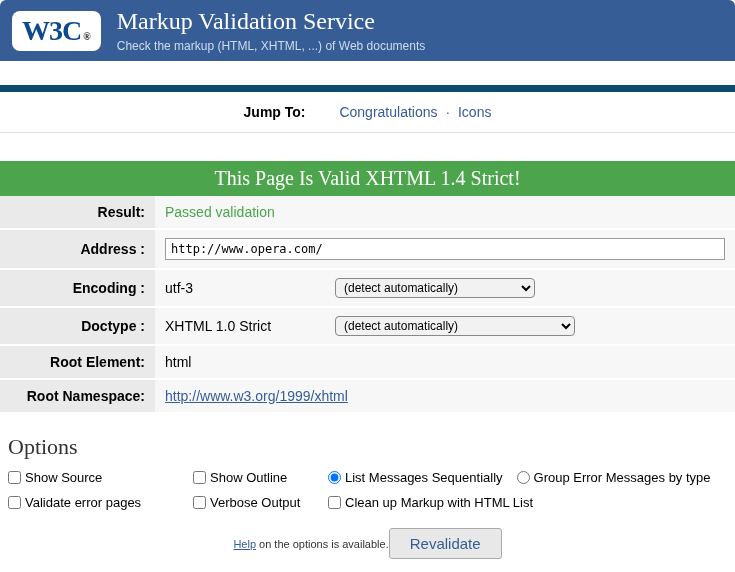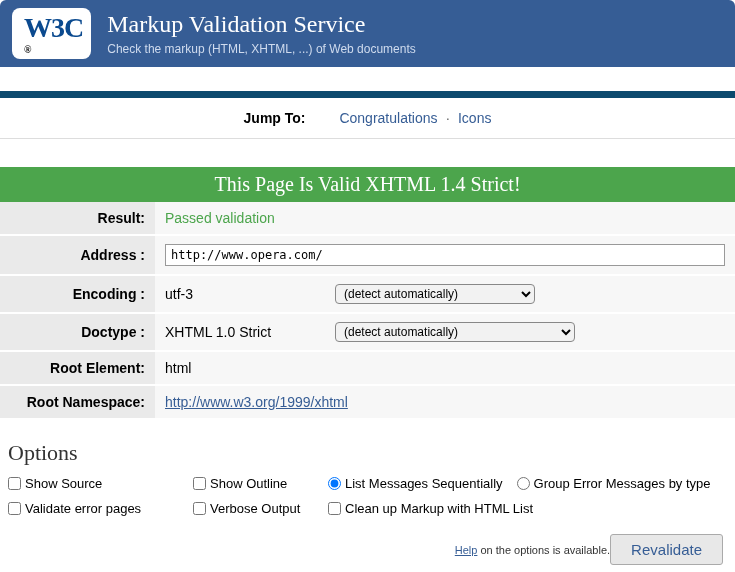--- a/index.html
+++ b/index.html
@@ -1,18 +1,18 @@
 <!DOCTYPE html>
 <html><head>
 <meta charset="utf-8">
 <style>
 * { margin: 0; padding: 0; box-sizing: border-box; }
 body { font-family: Arial, Helvetica, sans-serif; font-size: 13px; background: #fff; width: 735px; }
 .header { background: #365d95; padding: 8px 12px; display: flex; align-items: center; gap: 16px; border-radius: 6px 6px 0 0; }
-.logo { background: #fff; border-radius: 8px; padding: 4px 10px; font-family: Georgia, serif; font-weight: bold; display: flex; align-items: baseline; flex-direction: column; }
+.logo { background: #fff; border-radius: 8px; padding: 4px 10px; font-family: Georgia, serif; font-weight: bold; display: flex; align-items: baseline; }
 .logo-text { font-size: 28px; color: #0b4a8f; letter-spacing: -1px; }
 .logo-trade { font-size: 10px; color: #000; margin-left: 2px; }
 .header-text { color: #fff; }
 .header-title { font-size: 24px; font-weight: normal; font-family: Georgia, serif; }
 .header-sub { font-size: 12px; color: #cfdbee; margin-top: 4px; }
 .jump-row { border-top: 7px solid #0c4a6e; border-bottom: 1px solid #ddd; padding: 12px 0; margin-top: 24px; text-align: center; font-size: 14px; }
 .jump-label { font-weight: bold; margin-right: 30px; }
 .jump-link { color: #365d95; text-decoration: none; }
 .jump-sep { color: #666; margin: 0 4px; }
 .valid-banner { background: #4ca54c; color: #fff; text-align: center; font-size: 20px; padding: 6px 0; margin-top: 28px; font-family: Georgia, serif; }
@@ -24,21 +24,21 @@
 .addr-input { width: 560px; font-family: monospace; font-size: 12px; padding: 3px 5px; border: 1px solid #999; }
 .select { font-size: 12px; padding: 1px 4px; border: 1px solid #888; border-radius: 4px; background: #f2f2f2; min-width: 200px; }
 .value-row { display: flex; align-items: center; gap: 0; }
 .value-text { display: inline-block; width: 170px; }
 .link { color: #365d95; text-decoration: underline; }
 .options { margin-top: 20px; padding: 0 8px; }
 .options-title { font-size: 22px; font-family: Georgia, serif; color: #333; margin-bottom: 10px; }
 .options-grid { display: grid; grid-template-columns: 185px 135px 1fr; row-gap: 10px; align-items: center; font-size: 13px; }
 .opt { display: flex; align-items: center; gap: 4px; }
 .radio-pair { display: flex; align-items: flex-start; gap: 14px; }
-.footer-row { display: flex; justify-content: flex-end; align-items: center; margin-top: 18px; padding: 0 4px 12px 4px; }
+.footer-row { display: flex; justify-content: center; align-items: center; margin-top: 18px; padding: 0 4px 12px 4px; }
 .help-text { font-size: 11px; color: #333; }
 .help-link { color: #365d95; text-decoration: underline; font-size: 11px; }
 .revalidate { padding: 6px 20px; font-size: 15px; color: #365d95; background: #e8e8e8; border: 1px solid #aaa; border-radius: 3px; cursor: pointer; }
 input[type=checkbox], input[type=radio] { width: 13px; height: 13px; }
 </style>
 </head>
 <body>
 
 <div class="header">
   <div class="logo">

